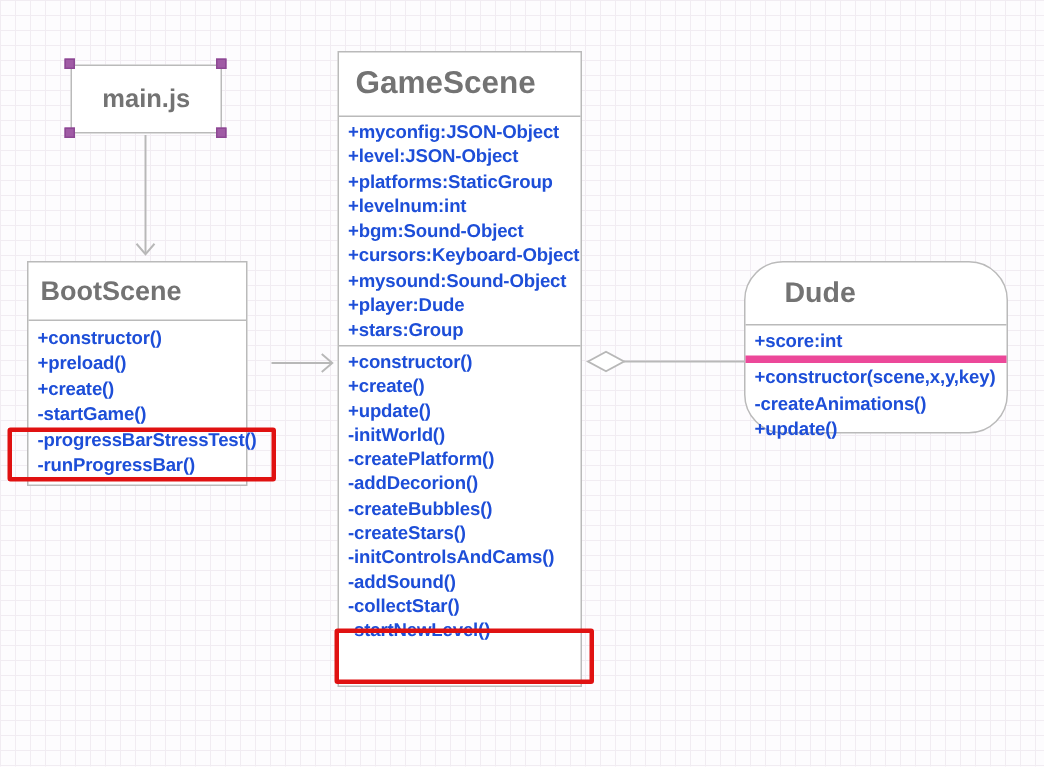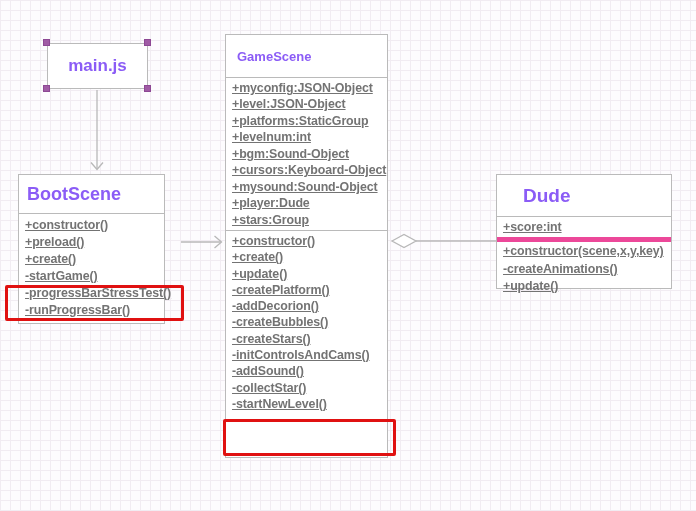--- a/index.html
+++ b/index.html
@@ -21,58 +21,57 @@
   .uml-box{
     position:absolute;
     background:#ffffff;
     border:1px solid #bababa;
     box-sizing:border-box;
     z-index:2;
     color:#262626;
   }
   .uml-title{
     font-weight:bold;
-    color:#8b5cf6;
+    color:#737373;
     display:flex;align-items:center;
     box-sizing:border-box;
     white-space:nowrap;
   }
   .row{
     white-space:nowrap;
     padding-left:6px;
     font-weight:bold;
     font-size:12.4px;
     letter-spacing:-0.1px;
-    color:#737373;
+    color:#1d4ed8;
     display:block;
     overflow:visible;
-    text-decoration:underline;
   }
   
   #box-mainjs{left:47px;top:43px;width:101px;height:46px;}
   #box-mainjs .uml-title{height:100%;justify-content:center;font-size:17px;}
   .handle{
     position:absolute;width:7px;height:7px;
     background:#a05ba5;border:1px solid #8d4894;
     box-sizing:border-box;z-index:4;
   }
   
   #box-boot{left:18px;top:174px;width:147px;height:150px;}
   #box-boot .uml-title{height:39px;padding-left:8px;font-size:18px;border-bottom:1px solid #bababa;}
   #box-boot .members{padding-top:3px;}
   #box-boot .row{height:17px;line-height:17px;}
   
   #box-game{left:225px;top:34px;width:163px;height:424px;}
-  #box-game .uml-title{height:43px;padding-left:11px;font-size:13px;border-bottom:1px solid #bababa;}
+  #box-game .uml-title{height:43px;padding-left:11px;font-size:21px;border-bottom:1px solid #bababa;}
   #box-game .attrs{padding:2px 0;}
   #box-game .attrs .row{height:16.45px;line-height:16.45px;}
   #box-game .methods{border-top:1px solid #bababa;padding-top:2px;}
   #box-game .methods .row{height:16.3px;line-height:16.3px;}
   
-  #box-dude{left:496px;top:174px;width:176px;height:115px;}
+  #box-dude{left:496px;top:174px;width:176px;height:115px;border-radius:26px;}
   #box-dude .uml-title{height:42px;padding-left:26px;font-size:19px;border-bottom:1px solid #bababa;}
   #box-dude .attrs .row{height:20px;line-height:20px;}
   #box-dude .methods{border-top:5px solid #ec4899;padding-top:1px;}
   #box-dude .methods .row{height:17.5px;line-height:17.5px;}
   
   .highlight-rect{
     position:absolute;
     border:3px solid #e01111;
     border-radius:2px;
     box-sizing:border-box;
@@ -136,20 +135,21 @@
       <div class="row">+bgm:Sound-Object</div>
       <div class="row">+cursors:Keyboard-Object</div>
       <div class="row">+mysound:Sound-Object</div>
       <div class="row">+player:Dude</div>
       <div class="row">+stars:Group</div>
     </div>
     <div class="methods">
       <div class="row">+constructor()</div>
       <div class="row">+create()</div>
       <div class="row">+update()</div>
+      <div class="row">-initWorld()</div>
       <div class="row">-createPlatform()</div>
       <div class="row">-addDecorion()</div>
       <div class="row">-createBubbles()</div>
       <div class="row">-createStars()</div>
       <div class="row">-initControlsAndCams()</div>
       <div class="row">-addSound()</div>
       <div class="row">-collectStar()</div>
       <div class="row">-startNewLevel()</div>
     </div>
   </div>

